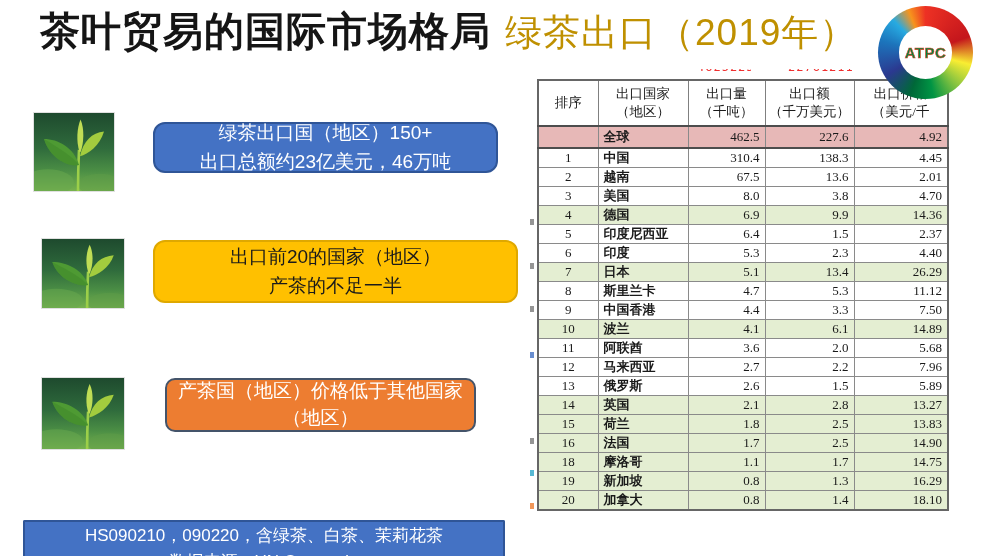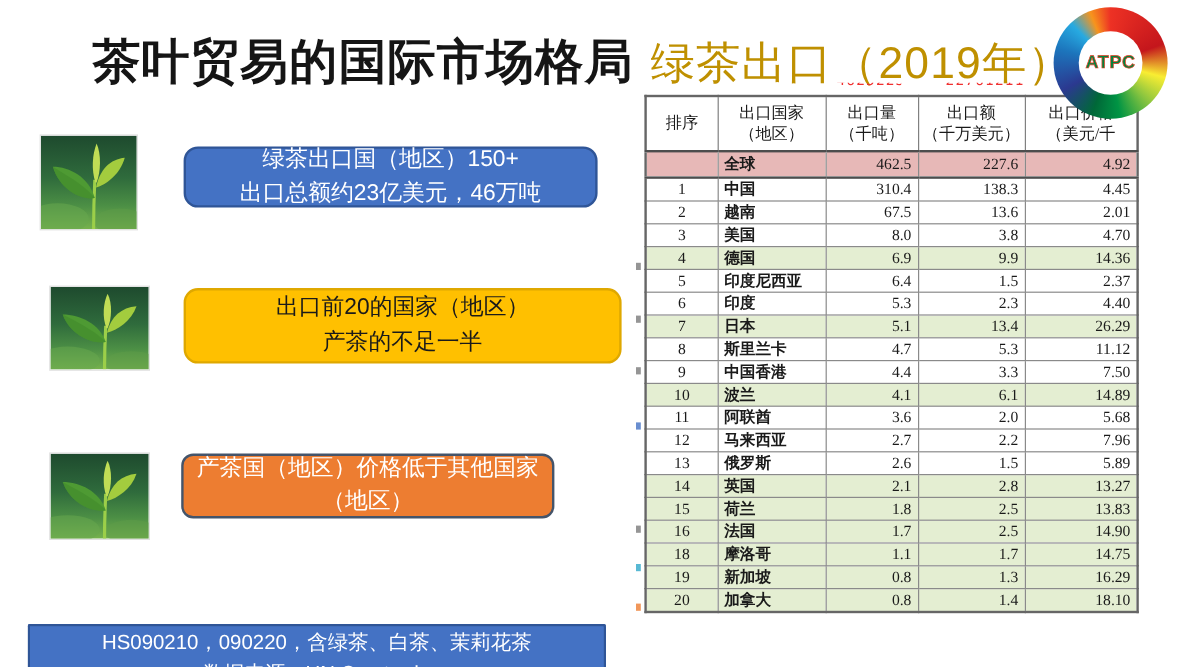--- a/index.html
+++ b/index.html
@@ -1,20 +1,20 @@
 <!DOCTYPE html>
 <html><head>
 <meta charset="utf-8">
 <style>
   html,body{margin:0;padding:0;background:#fff;}
   .slide{position:relative;width:989px;height:556px;background:#ffffff;overflow:hidden;
          font-family:"Liberation Sans","DejaVu Sans",sans-serif;}
 
   
-  .title-row{position:absolute;left:40px;top:24px;white-space:nowrap;margin-left:37px;}
+  .title-row{position:absolute;left:40px;top:4px;white-space:nowrap;}
   .title-black{font-size:40px;font-weight:800;color:#151515;letter-spacing:1px;}
   .title-gold{font-size:37px;font-weight:500;color:#BF9000;margin-left:14px;letter-spacing:1px;}
 
   
   .logo{position:absolute;left:878px;top:6px;width:95px;height:93px;z-index:6;}
   .logo-ring{width:100%;height:100%;border-radius:50%;
     background:conic-gradient(from 0deg,
       #ed3124 0deg,#c4161c 70deg,#f9ed32 105deg,#8dc63f 135deg,#009444 170deg,
       #006838 200deg,#2b3990 240deg,#1c75bc 285deg,#27aae1 315deg,#f7941d 338deg,#ed3124 360deg);}
   .logo-center{position:absolute;inset:22%;background:#fff;border-radius:50%;
@@ -29,21 +29,21 @@
   .tea.three{left:41px;top:377px;width:82px;height:71px;}
 
   
   .box{position:absolute;display:flex;flex-direction:column;justify-content:center;
        text-align:center;box-sizing:border-box;}
   .box .ln{width:100%;}
   .box-blue-top{left:153px;top:122px;width:345px;height:51px;border-radius:12px;
       background:#4472C4;border:2px solid #2F5597;color:#fff;font-size:19px;line-height:1.5;}
   .box-yellow{left:153px;top:240px;width:365px;height:63px;border-radius:12px;
       background:#FFC000;border:2px solid #DFA800;color:#1a1a1a;font-size:19px;line-height:1.5;}
-  .box-orange{left:151px;top:378px;width:311px;height:54px;border-radius:10px;
+  .box-orange{left:165px;top:378px;width:311px;height:54px;border-radius:10px;
       background:#ED7D31;border:2px solid #44546A;color:#fff;font-size:19px;line-height:1.4;}
   .box-footer{left:23px;top:486px;width:482px;height:59px;border-radius:2px;
       background:#4472C4;border:2px solid #2F5597;border-bottom:4px solid #24407A;
       color:#fff;font-size:17px;line-height:1.5;margin-top:34px;}
 
   
   .datatable{position:absolute;left:537px;top:79px;width:410px;border-collapse:collapse;
       table-layout:fixed;background:#fff;color:#1a1a1a;z-index:3;
       font-family:"Liberation Serif","DejaVu Serif",serif;font-size:13px;
       border:2px solid #666;}

